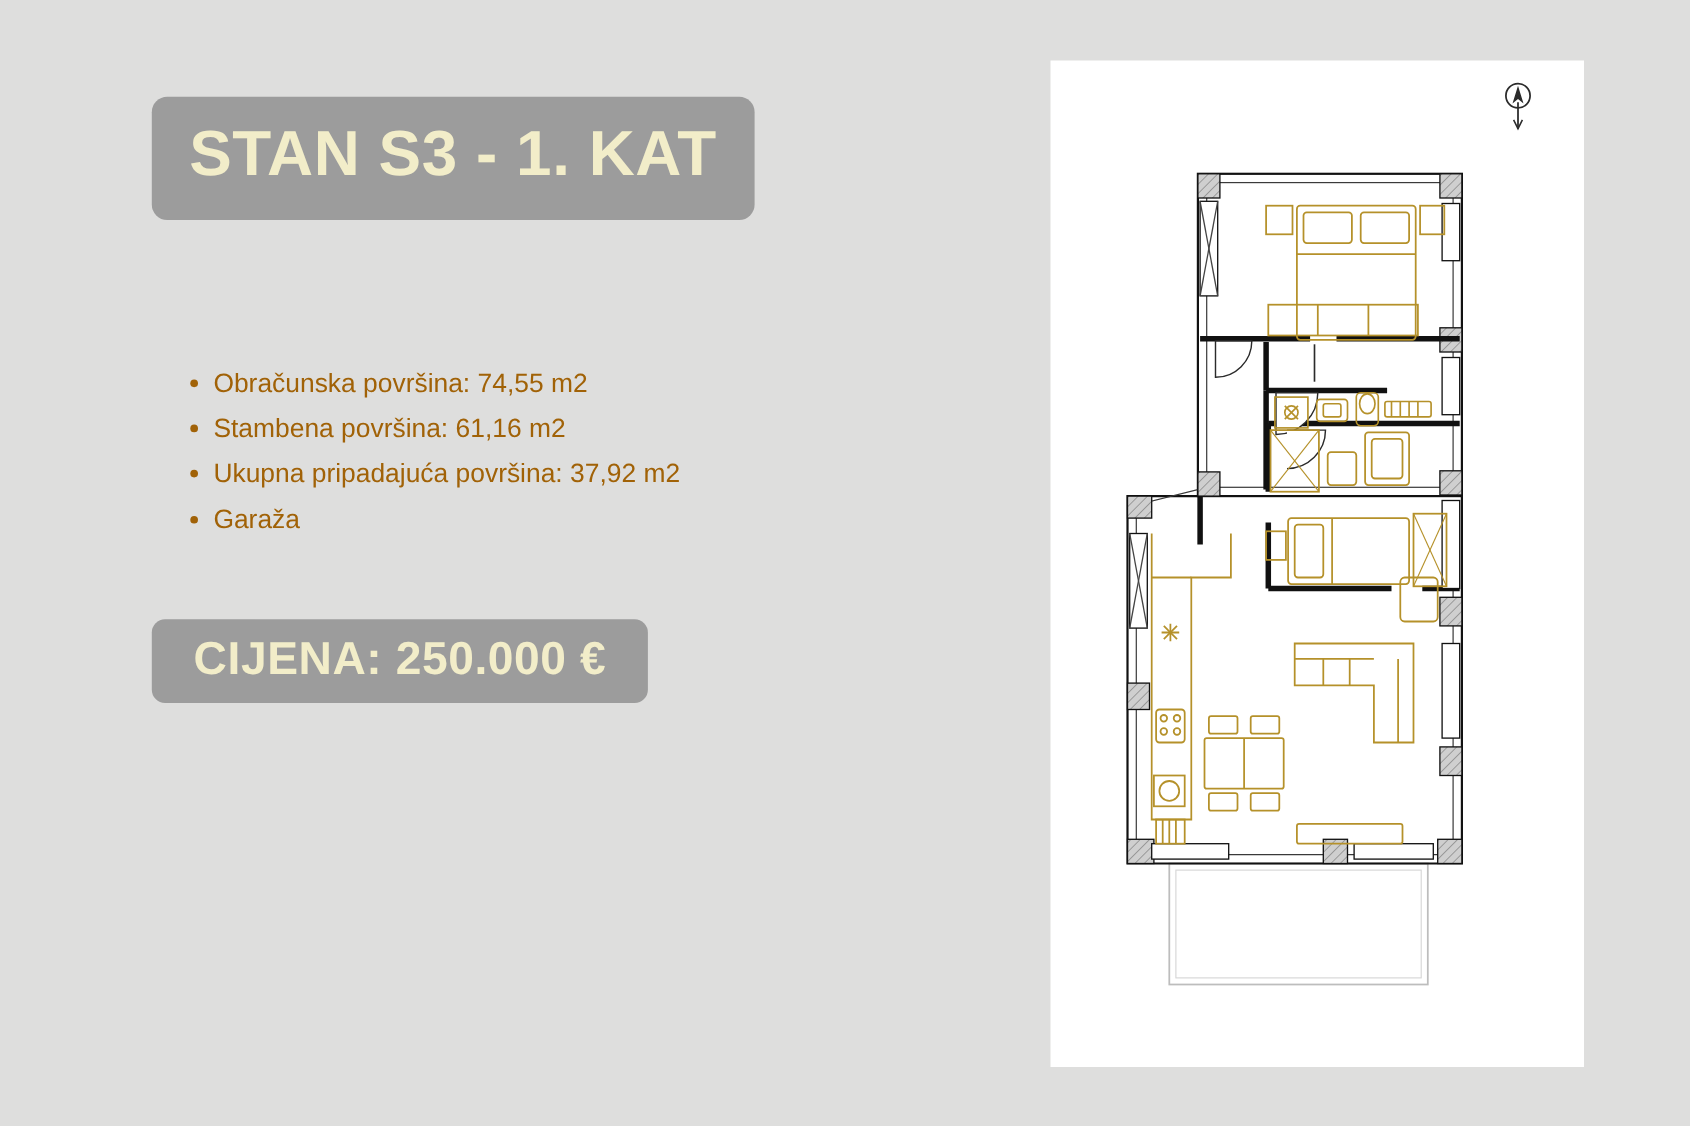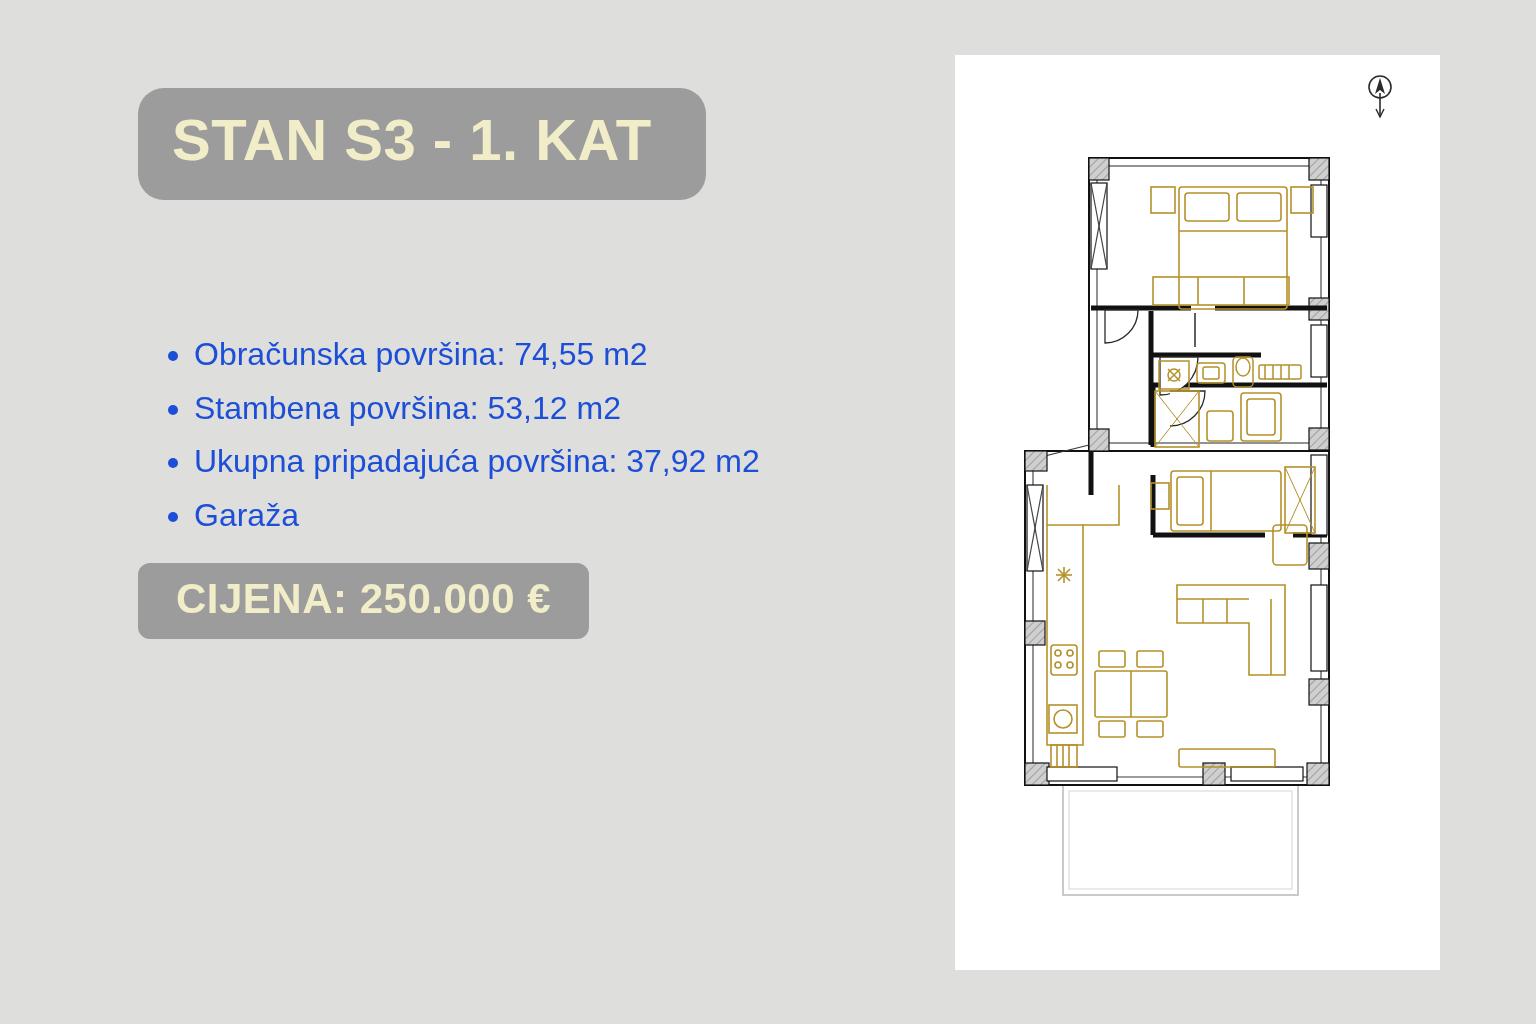--- a/index.html
+++ b/index.html
@@ -22,22 +22,22 @@
     top: 0;
     width: 940px;
     height: 1024px;
   }
 
   .title-plate {
     position: absolute;
     left: 138px;
     top: 88px;
     background: #9c9c9c;
-    border-radius: 26px;
-    padding: 18px 54px 26px 34px;
+    border-radius: 14px;
+    padding: 18px 34px 26px 34px;
     max-width: 590px;
   }
   .title-plate .line {
     font-size: 58px;
     font-weight: bold;
     color: #f2edc9;
     letter-spacing: 0.5px;
     line-height: 1.18;
     white-space: nowrap;
   }
@@ -47,22 +47,22 @@
     left: 168px;
     top: 330px;
     width: 620px;
   }
   .bullets ul {
     margin: 0;
     padding: 0 0 0 26px;
     list-style: disc;
   }
   .bullets li {
-    font-size: 32px;
-    color: #1d4ed8;
+    font-size: 24px;
+    color: #a16207;
     line-height: 1.55;
     margin-bottom: 4px;
   }
 
   .price-plate {
     position: absolute;
     left: 138px;
     top: 563px;
     background: #9c9c9c;
     border-radius: 12px;
@@ -97,21 +97,21 @@
 
 <div class="left-panel">
 
   <div class="title-plate">
     <div class="line">STAN S3 - 1. KAT</div>
   </div>
 
   <div class="bullets">
     <ul>
       <li>Obračunska površina: 74,55 m2</li>
-      <li>Stambena površina: 53,12 m2</li>
+      <li>Stambena površina: 61,16 m2</li>
       <li>Ukupna pripadajuća površina: 37,92 m2</li>
       <li>Garaža</li>
     </ul>
   </div>
 
   <div class="price-plate">
     <div class="price-text">CIJENA:  250.000 €</div>
   </div>
 
 </div>

